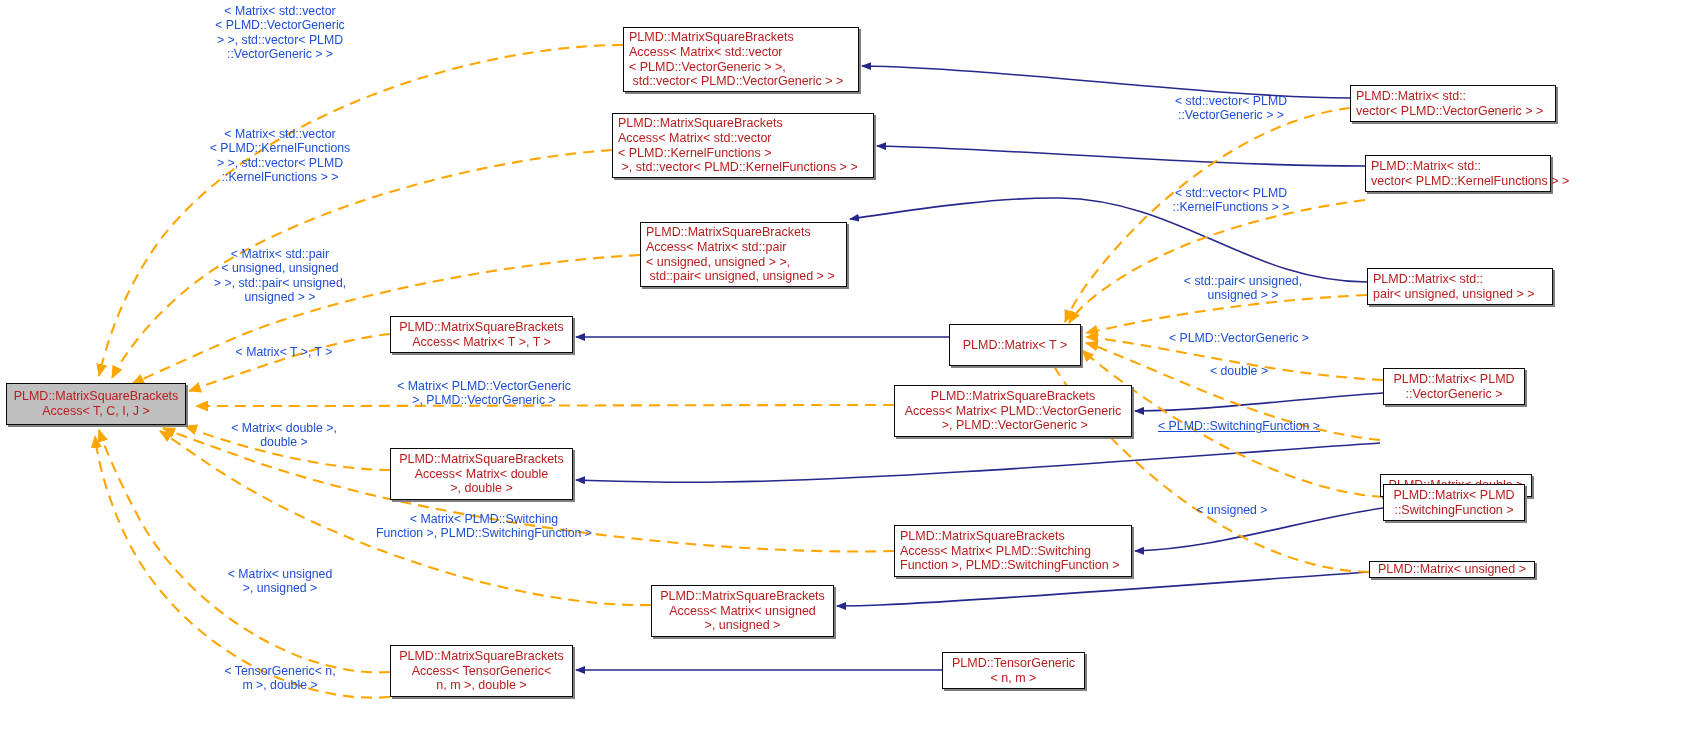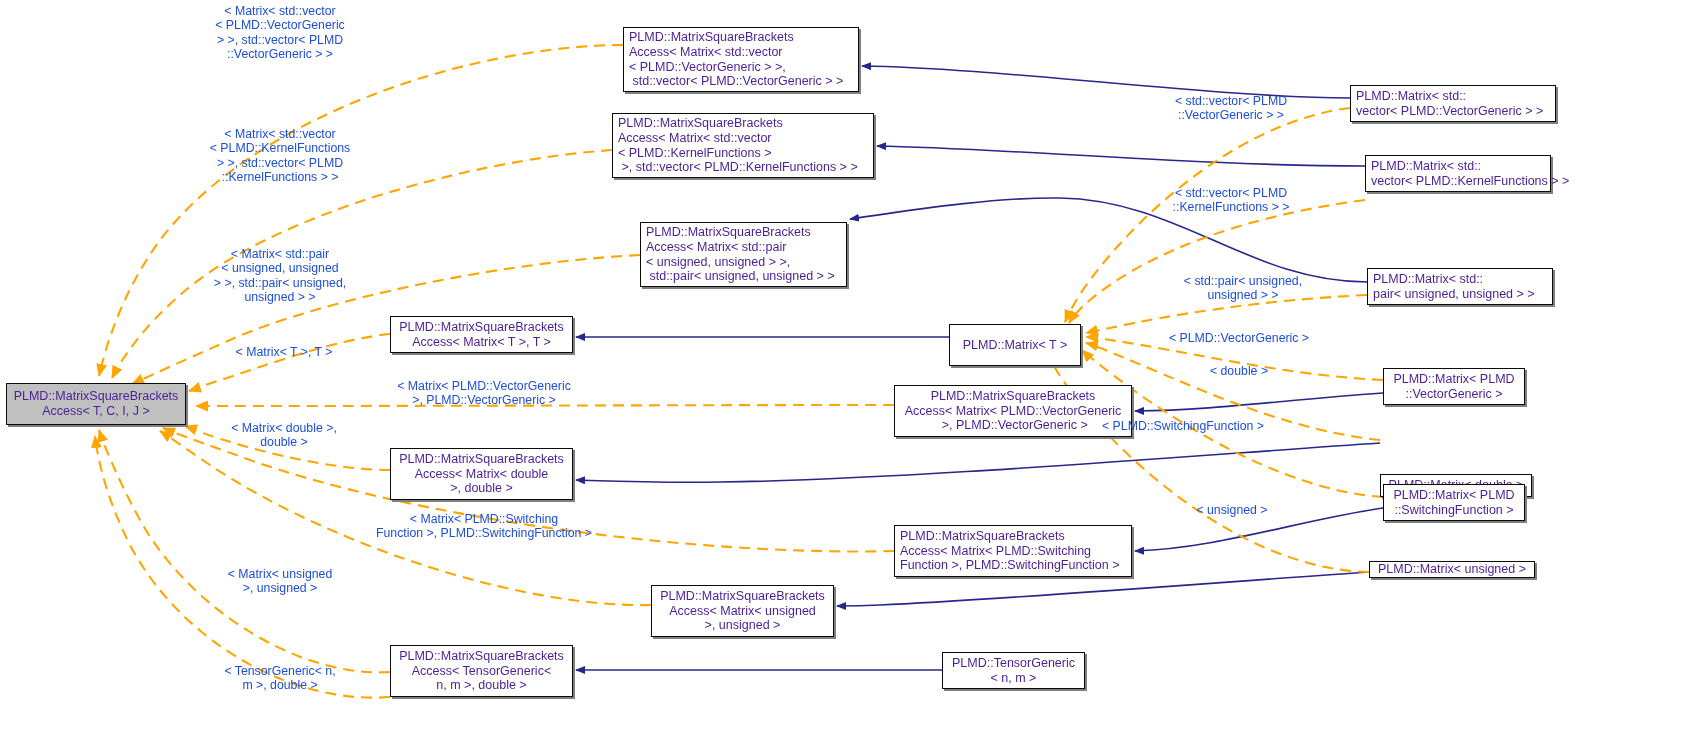--- a/index.html
+++ b/index.html
@@ -23,21 +23,21 @@
     pointer-events: none;
   }
   .node {
     position: absolute;
     box-sizing: border-box;
     border: 1px solid #0a0a0a;
     background: #ffffff;
     box-shadow: 2px 2px 0 0 #808080;
     font-size: 12.5px;
     line-height: 14.6px;
-    color: #4c1d95;
+    color: #b91c1c;
     display: flex;
     align-items: center;
     justify-content: center;
     text-align: center;
     padding: 2px 4px;
     white-space: pre;
   }
   .node.root {
     background: #c0c0c0;
   }
@@ -197,17 +197,17 @@
       <div class="edge-label" style="left: 280px; top: 664px;">&lt; TensorGeneric&lt; n,
 m &gt;, double &gt;</div>
       <div class="edge-label" style="left: 1231px; top: 94px;">&lt; std::vector&lt; PLMD
 ::VectorGeneric &gt; &gt;</div>
       <div class="edge-label" style="left: 1231px; top: 186px;">&lt; std::vector&lt; PLMD
 ::KernelFunctions &gt; &gt;</div>
       <div class="edge-label" style="left: 1243px; top: 274px;">&lt; std::pair&lt; unsigned,
 unsigned &gt; &gt;</div>
       <div class="edge-label" style="left: 1239px; top: 331px;">&lt; PLMD::VectorGeneric &gt;</div>
       <div class="edge-label" style="left: 1239px; top: 364px;">&lt; double &gt;</div>
-      <div class="edge-label" style="left: 1183px; top: 419px;">&lt; PLMD::SwitchingFunction &gt;</div>
+      <div class="edge-label" style="left: 1239px; top: 419px; text-decoration: underline;">&lt; PLMD::SwitchingFunction &gt;</div>
       <div class="edge-label" style="left: 1232px; top: 503px;">&lt; unsigned &gt;</div>
     </div>
 
 </div>
 
 </body></html>

